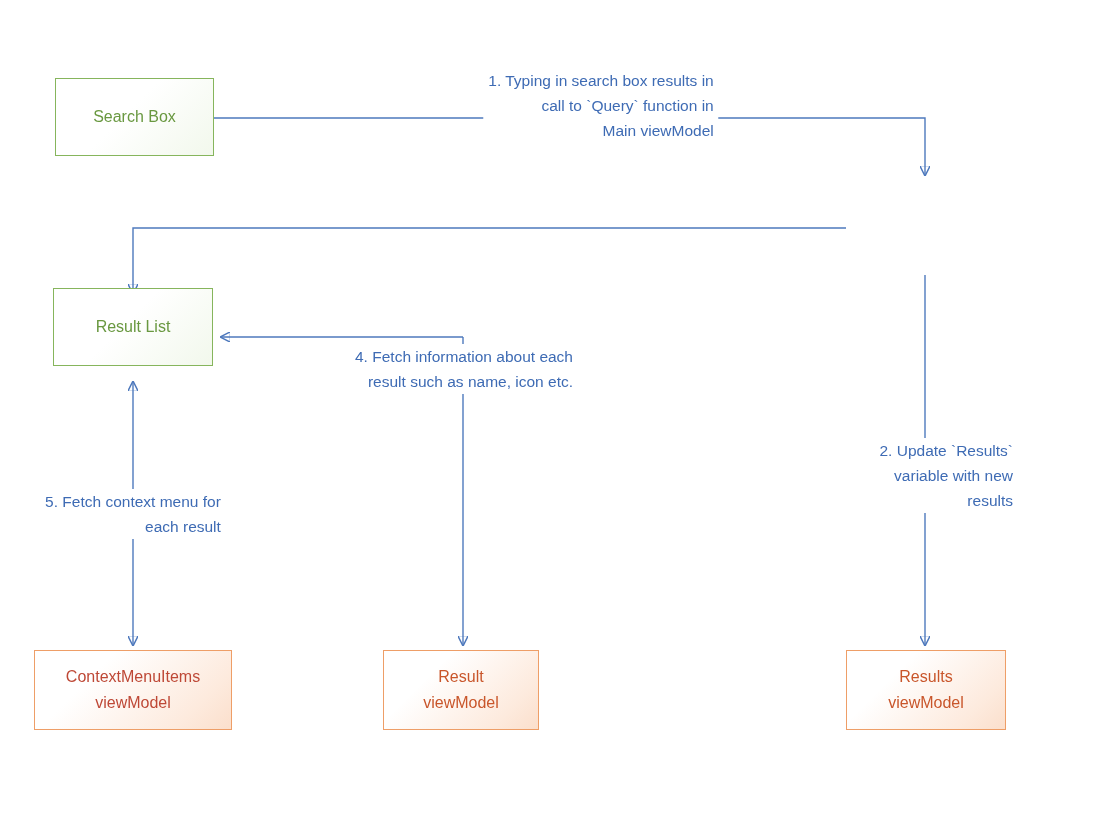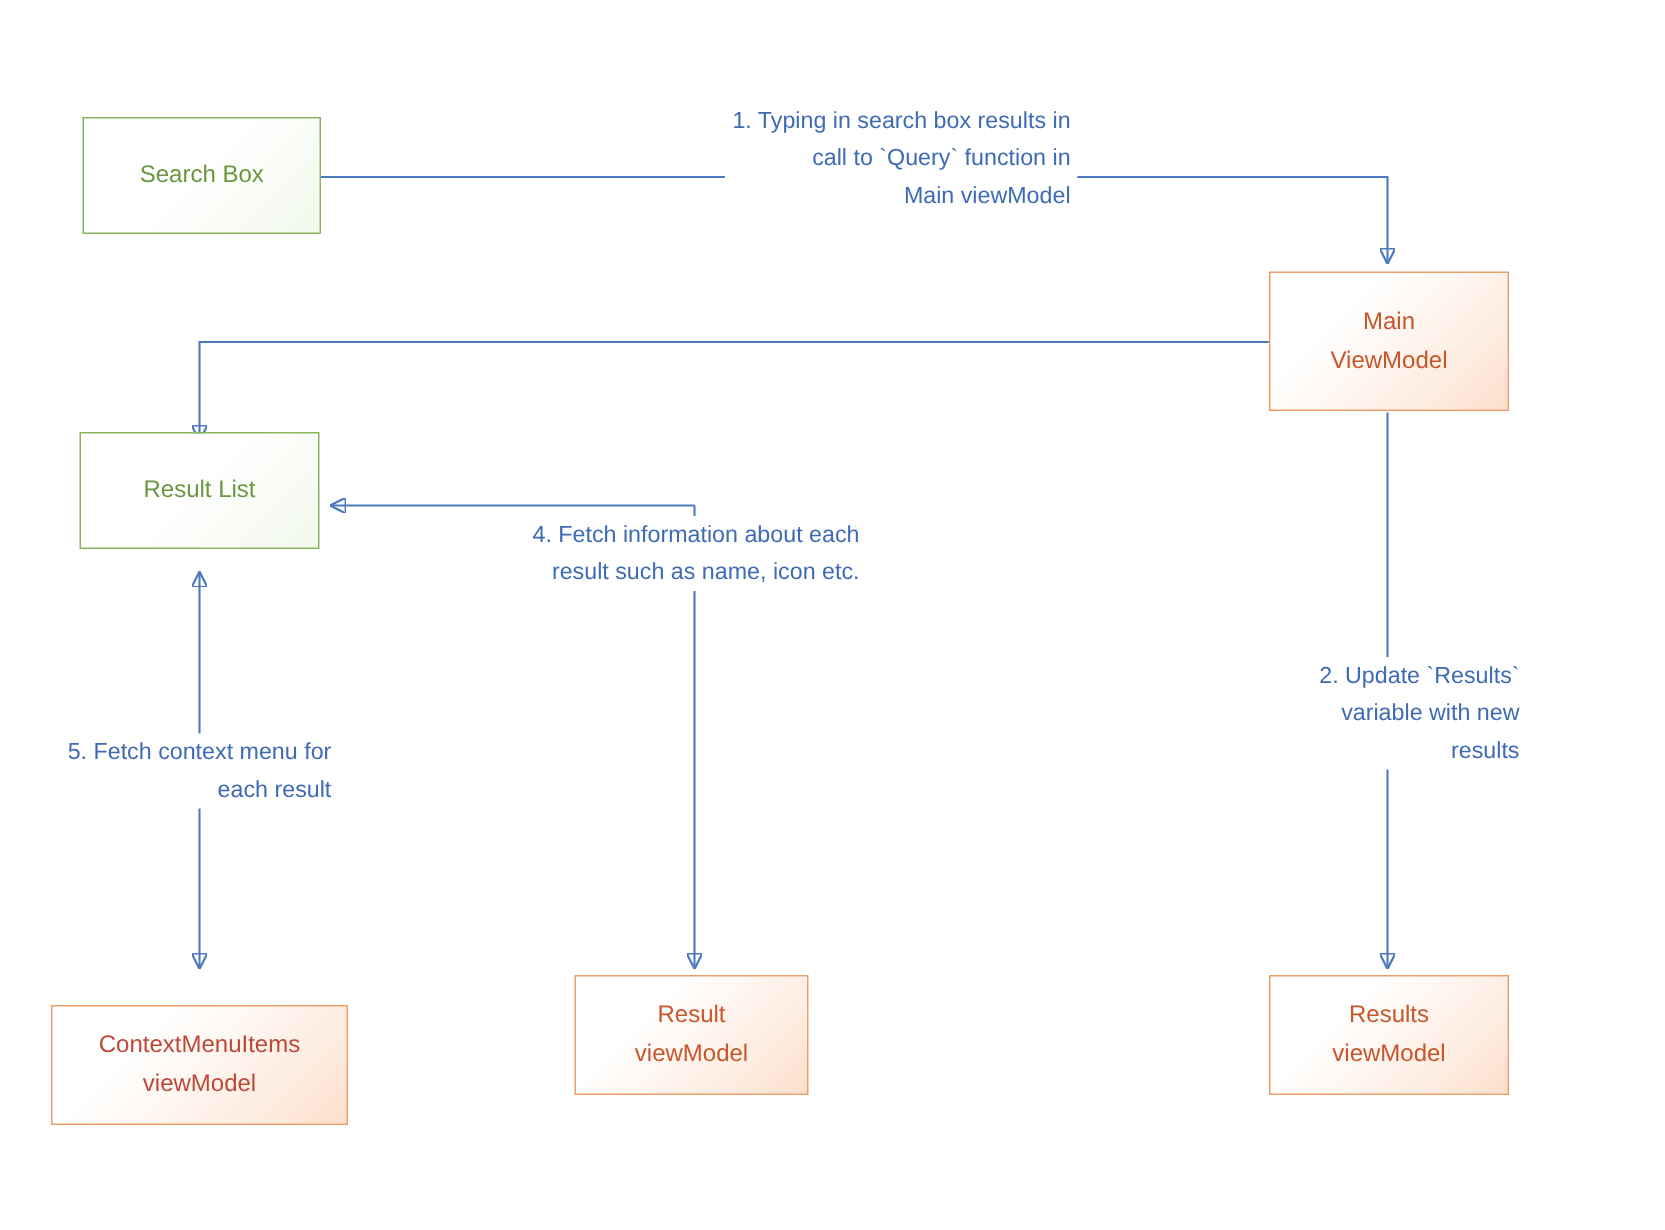--- a/index.html
+++ b/index.html
@@ -31,21 +31,21 @@
   .node.green {
     border: 1.5px solid #86B55C;
     color: #699840;
     background: linear-gradient(135deg, #ffffff 45%, #f2f8ec 100%);
   }
   .node.orange {
     border: 1.5px solid #EE9E67;
     color: #C9562B;
     background: linear-gradient(135deg, #ffffff 30%, #fdeadd 80%, #fbdfcc 100%);
   }
-  .node.red-text { color: #BE4836; margin-top: 20px; }
+  .node.red-text { color: #BE4836; }
   #n-search  { left: 55px;  top: 78px;  width: 159px; height: 78px; }
   #n-main    { left: 846px; top: 181px; width: 160px; height: 93px; }
   #n-result  { left: 53px;  top: 288px; width: 160px; height: 78px; }
   #n-ctx     { left: 34px;  top: 650px; width: 198px; height: 80px; }
   #n-resvm   { left: 383px; top: 650px; width: 156px; height: 80px; }
   #n-resultsvm { left: 846px; top: 650px; width: 160px; height: 80px; }
   .note {
     position: absolute;
     transform: translateX(-50%);
     background: #ffffff;
@@ -78,24 +78,20 @@
     <path d="M 463 337 L 221 337" marker-end="url(#arrow)"></path>
     <path d="M 463 337 L 463 645" marker-end="url(#arrow)"></path>
     <path d="M 133 382 L 133 645" marker-start="url(#arrow)" marker-end="url(#arrow)"></path>
     <path d="M 925 275 L 925 645" marker-end="url(#arrow)"></path>
   </svg>
 
   <div class="node green" id="n-search">
     <span>Search Box</span>
   </div>
 
-  <div class="node orange" id="n-main">
-    <span>Main
-ViewModel</span>
-  </div>
 
   <div class="node green" id="n-result">
     <span>Result List</span>
   </div>
 
   <div class="node orange red-text" id="n-ctx">
     <span>ContextMenuItems
 viewModel</span>
   </div>
 

